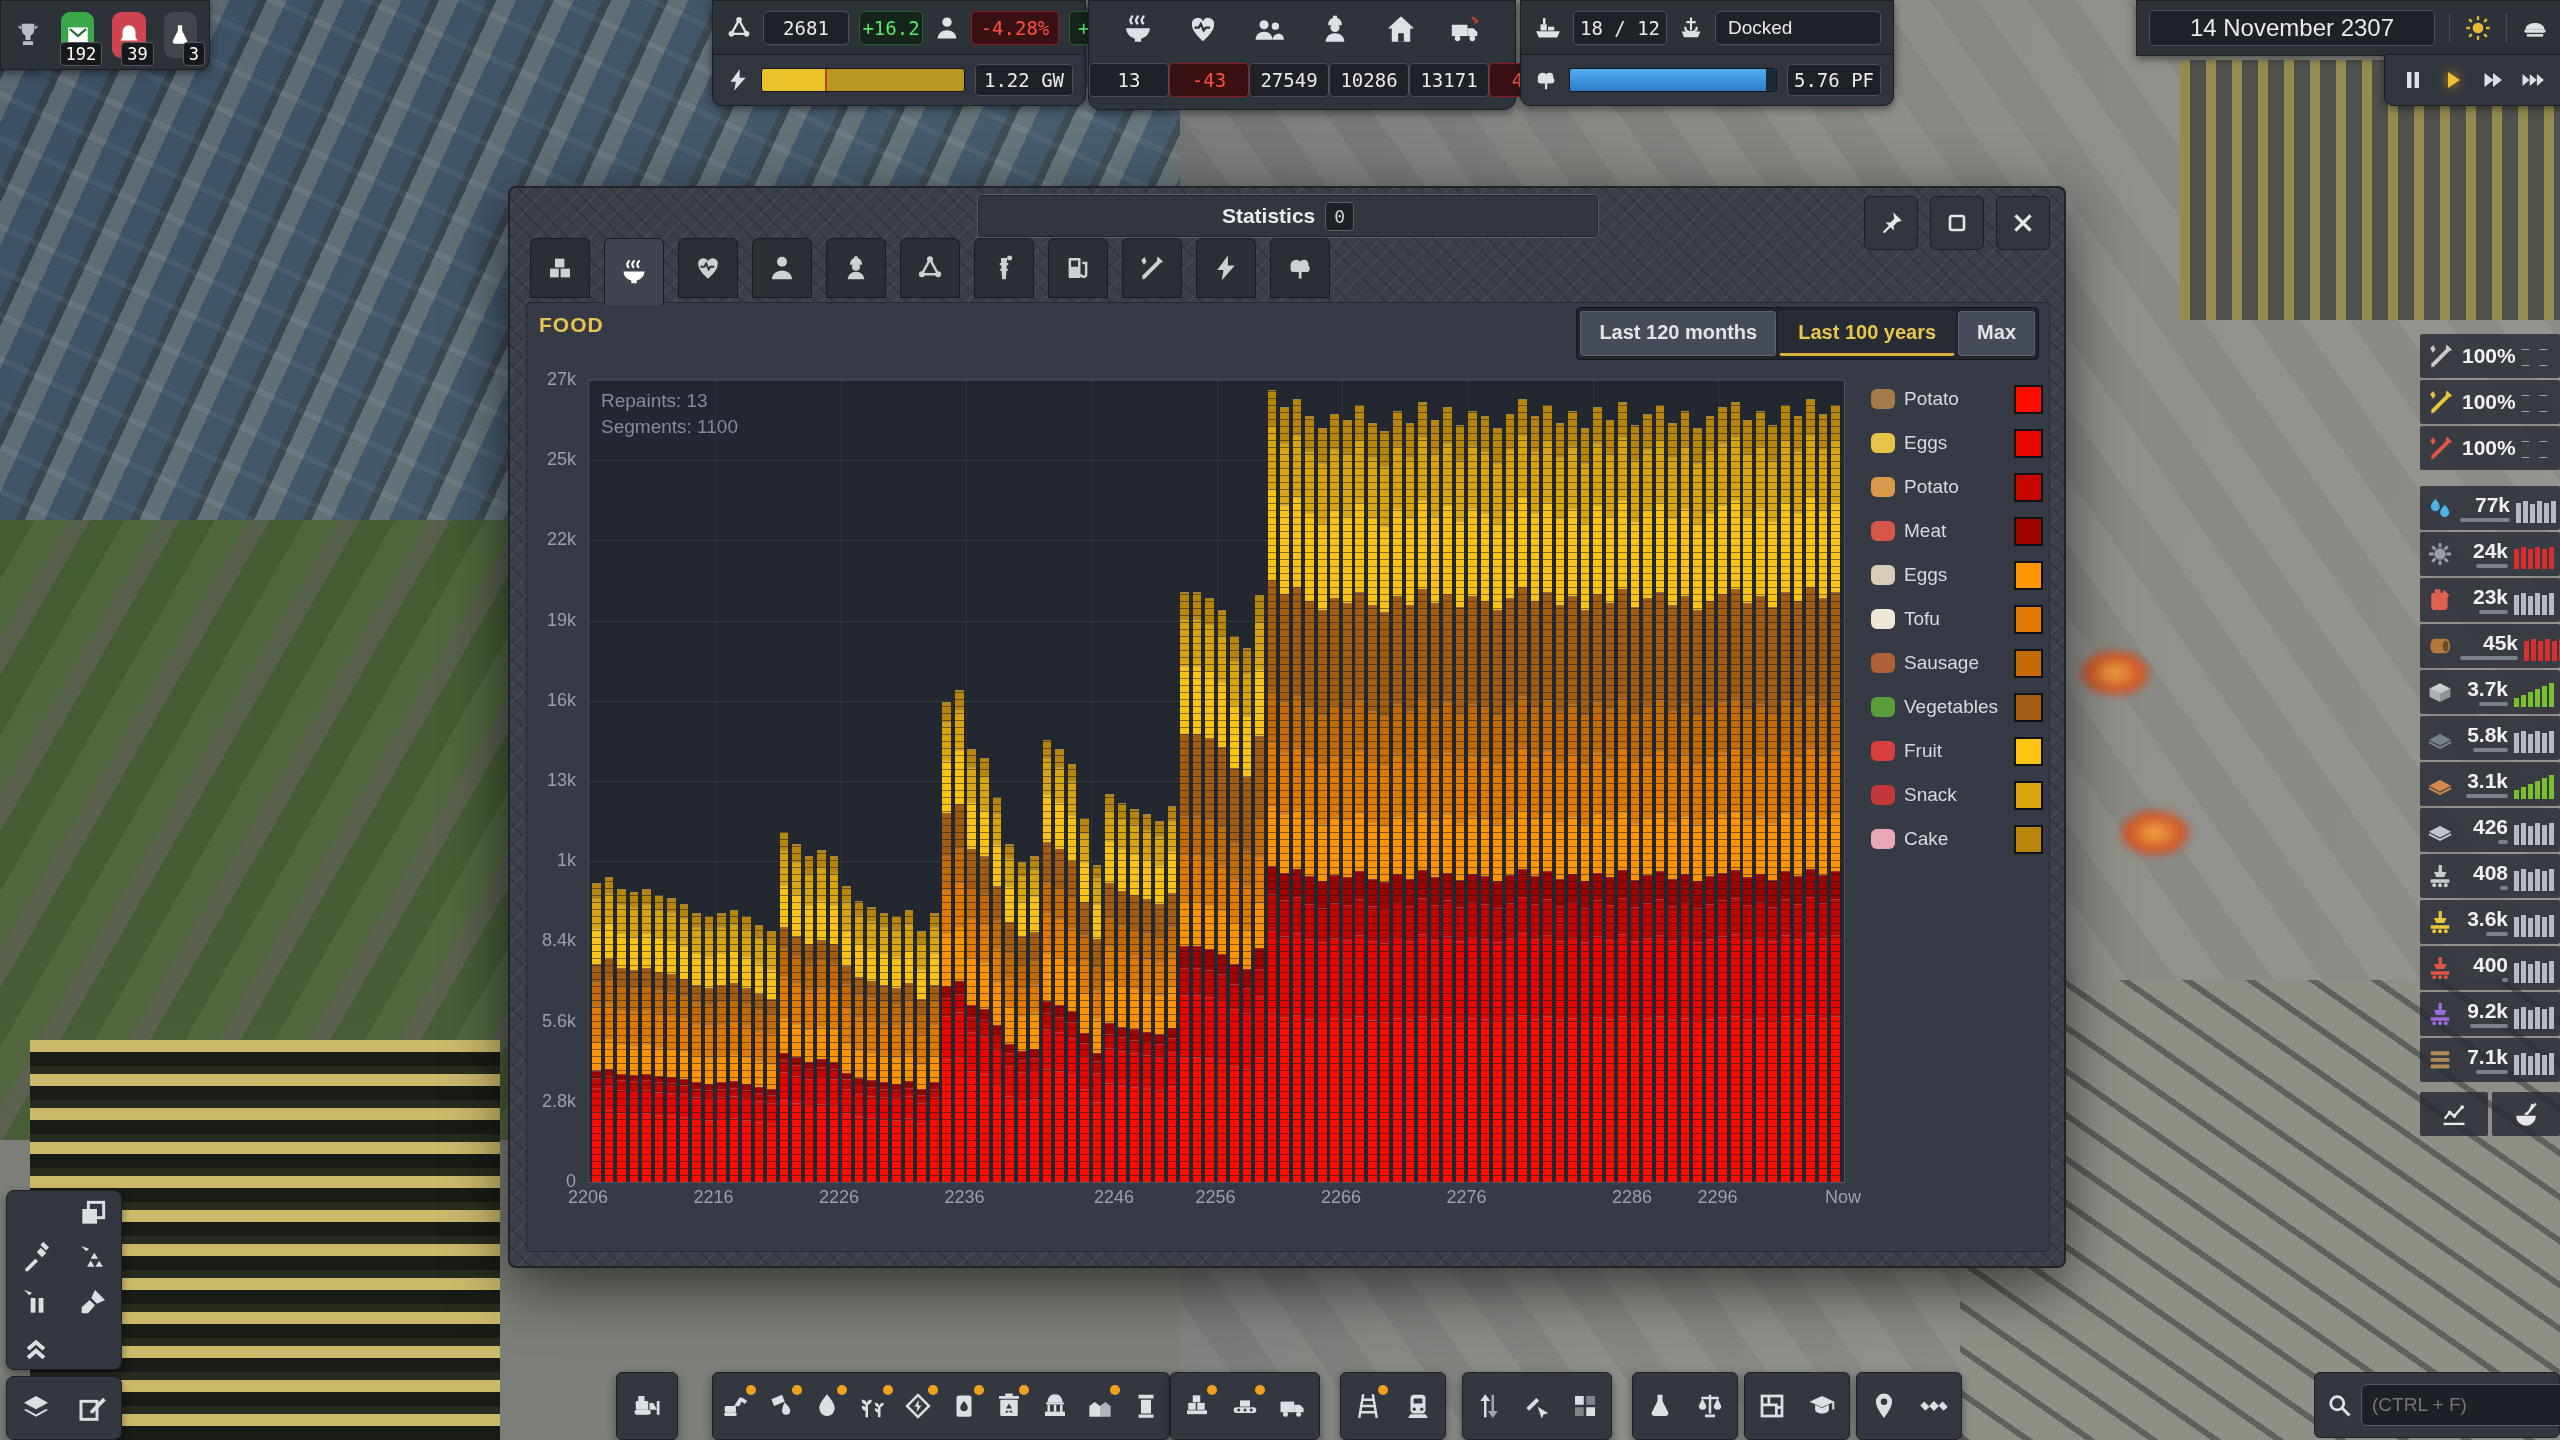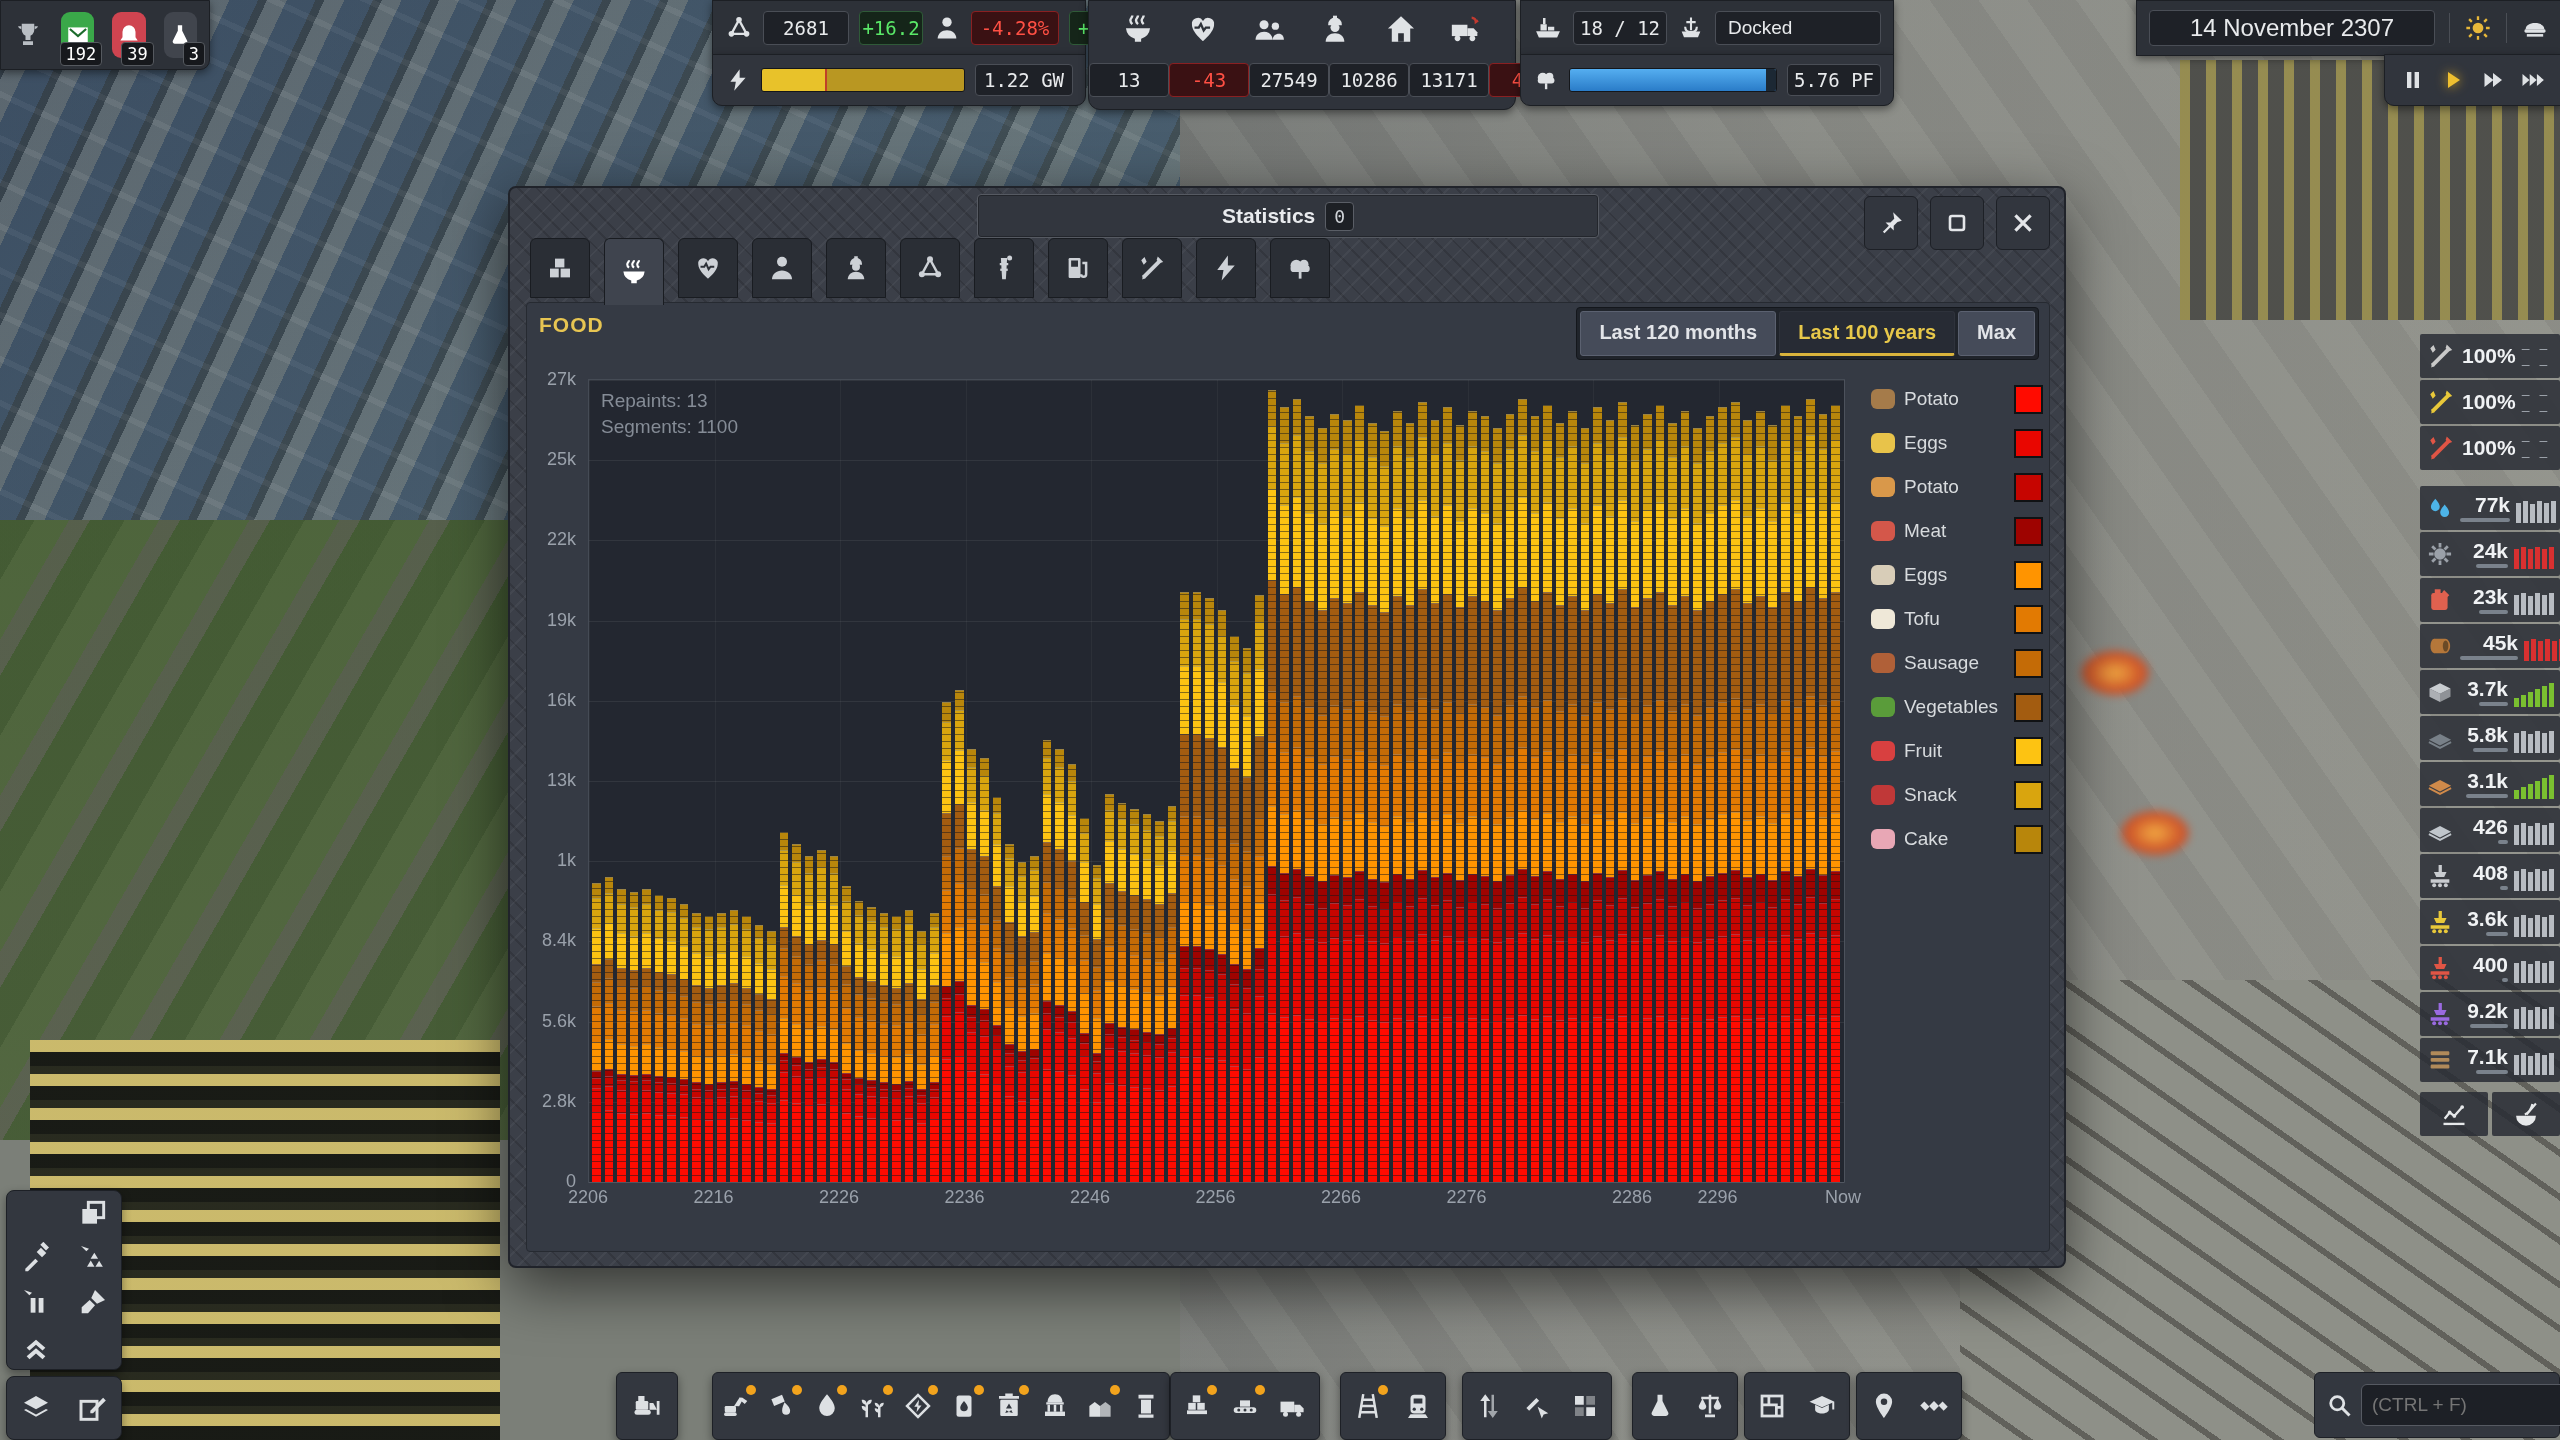--- a/index.html
+++ b/index.html
@@ -2102,21 +2102,21 @@
         <div class="overlay-note">
           <div>Repaints: 13</div>
           <div>Segments: 1100</div>
         </div>
       </div>
       <div id="xlabels" style="position:absolute;left:61px;top:0;width:1255px;">
           <div class="xlab" style="left:0px">2206</div>
           <div class="xlab" style="left:125.5px">2216</div>
           <div class="xlab" style="left:251px">2226</div>
           <div class="xlab" style="left:376.5px">2236</div>
-          <div class="xlab" style="left:502px">2246</div>
+          <div class="xlab" style="left:526px">2246</div>
           <div class="xlab" style="left:627.5px">2256</div>
           <div class="xlab" style="left:753px">2266</div>
           <div class="xlab" style="left:878.5px">2276</div>
           <div class="xlab" style="left:1044px">2286</div>
           <div class="xlab" style="left:1129.5px">2296</div>
           <div class="xlab" style="left:1255px">Now</div>
         </div>
 
       <div class="legend" id="legend">
           <div class="lrow">

